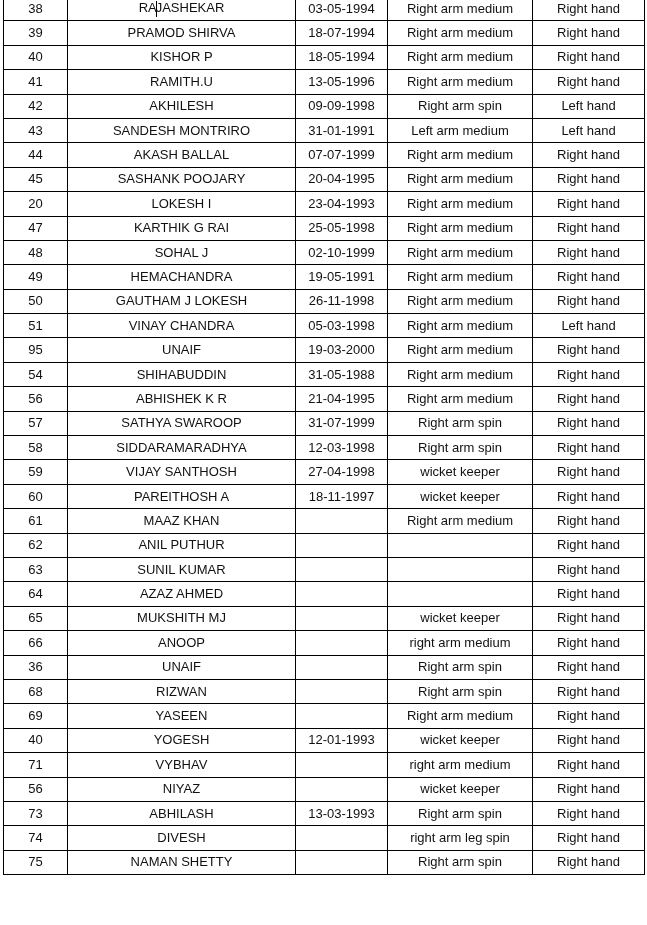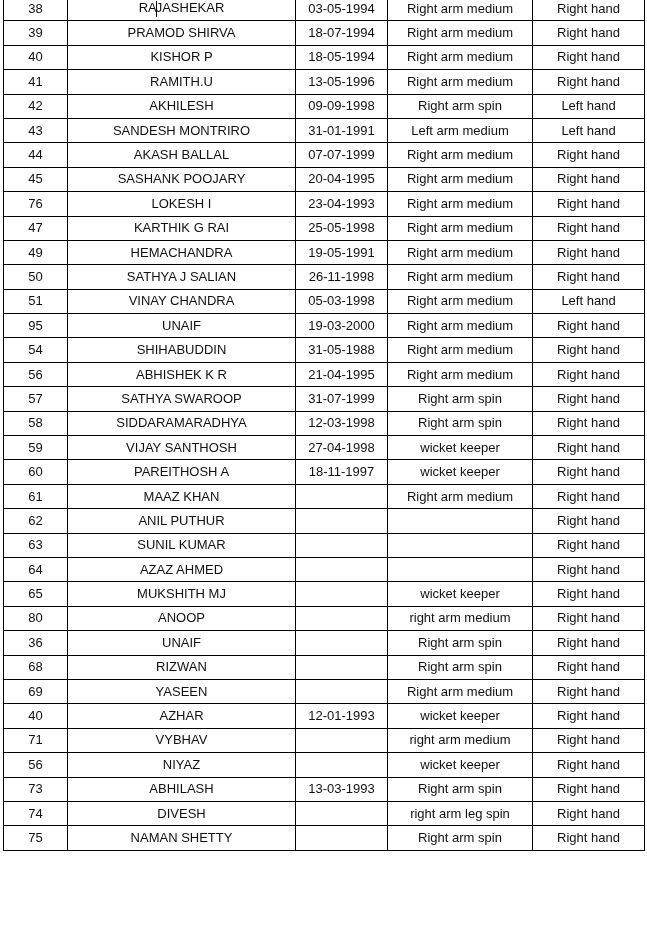--- a/index.html
+++ b/index.html
@@ -102,43 +102,50 @@
           <td class="batting">Right hand</td>
         </tr>
         <tr>
           <td class="no">45</td>
           <td class="name">SASHANK POOJARY</td>
           <td class="dob">20-04-1995</td>
           <td class="bowling">Right arm medium</td>
           <td class="batting">Right hand</td>
         </tr>
         <tr>
-          <td class="no">76</td>
+          <td class="no">20</td>
           <td class="name">LOKESH I</td>
           <td class="dob">23-04-1993</td>
           <td class="bowling">Right arm medium</td>
           <td class="batting">Right hand</td>
         </tr>
         <tr>
           <td class="no">47</td>
           <td class="name">KARTHIK G RAI</td>
           <td class="dob">25-05-1998</td>
           <td class="bowling">Right arm medium</td>
           <td class="batting">Right hand</td>
         </tr>
         <tr>
+          <td class="no">48</td>
+          <td class="name">SOHAL J</td>
+          <td class="dob">02-10-1999</td>
+          <td class="bowling">Right arm medium</td>
+          <td class="batting">Right hand</td>
+        </tr>
+        <tr>
           <td class="no">49</td>
           <td class="name">HEMACHANDRA</td>
           <td class="dob">19-05-1991</td>
           <td class="bowling">Right arm medium</td>
           <td class="batting">Right hand</td>
         </tr>
         <tr>
           <td class="no">50</td>
-          <td class="name">SATHYA J SALIAN</td>
+          <td class="name">GAUTHAM J LOKESH</td>
           <td class="dob">26-11-1998</td>
           <td class="bowling">Right arm medium</td>
           <td class="batting">Right hand</td>
         </tr>
         <tr>
           <td class="no">51</td>
           <td class="name">VINAY CHANDRA</td>
           <td class="dob">05-03-1998</td>
           <td class="bowling">Right arm medium</td>
           <td class="batting">Left hand</td>
@@ -221,21 +228,21 @@
           <td class="batting">Right hand</td>
         </tr>
         <tr>
           <td class="no">65</td>
           <td class="name">MUKSHITH MJ</td>
           <td class="dob"></td>
           <td class="bowling">wicket keeper</td>
           <td class="batting">Right hand</td>
         </tr>
         <tr>
-          <td class="no">80</td>
+          <td class="no">66</td>
           <td class="name">ANOOP</td>
           <td class="dob"></td>
           <td class="bowling">right arm medium</td>
           <td class="batting">Right hand</td>
         </tr>
         <tr>
           <td class="no">36</td>
           <td class="name">UNAIF</td>
           <td class="dob"></td>
           <td class="bowling">Right arm spin</td>
@@ -250,21 +257,21 @@
         </tr>
         <tr>
           <td class="no">69</td>
           <td class="name">YASEEN</td>
           <td class="dob"></td>
           <td class="bowling">Right arm medium</td>
           <td class="batting">Right hand</td>
         </tr>
         <tr>
           <td class="no">40</td>
-          <td class="name">AZHAR</td>
+          <td class="name">YOGESH</td>
           <td class="dob">12-01-1993</td>
           <td class="bowling">wicket keeper</td>
           <td class="batting">Right hand</td>
         </tr>
         <tr>
           <td class="no">71</td>
           <td class="name">VYBHAV</td>
           <td class="dob"></td>
           <td class="bowling">right arm medium</td>
           <td class="batting">Right hand</td>

